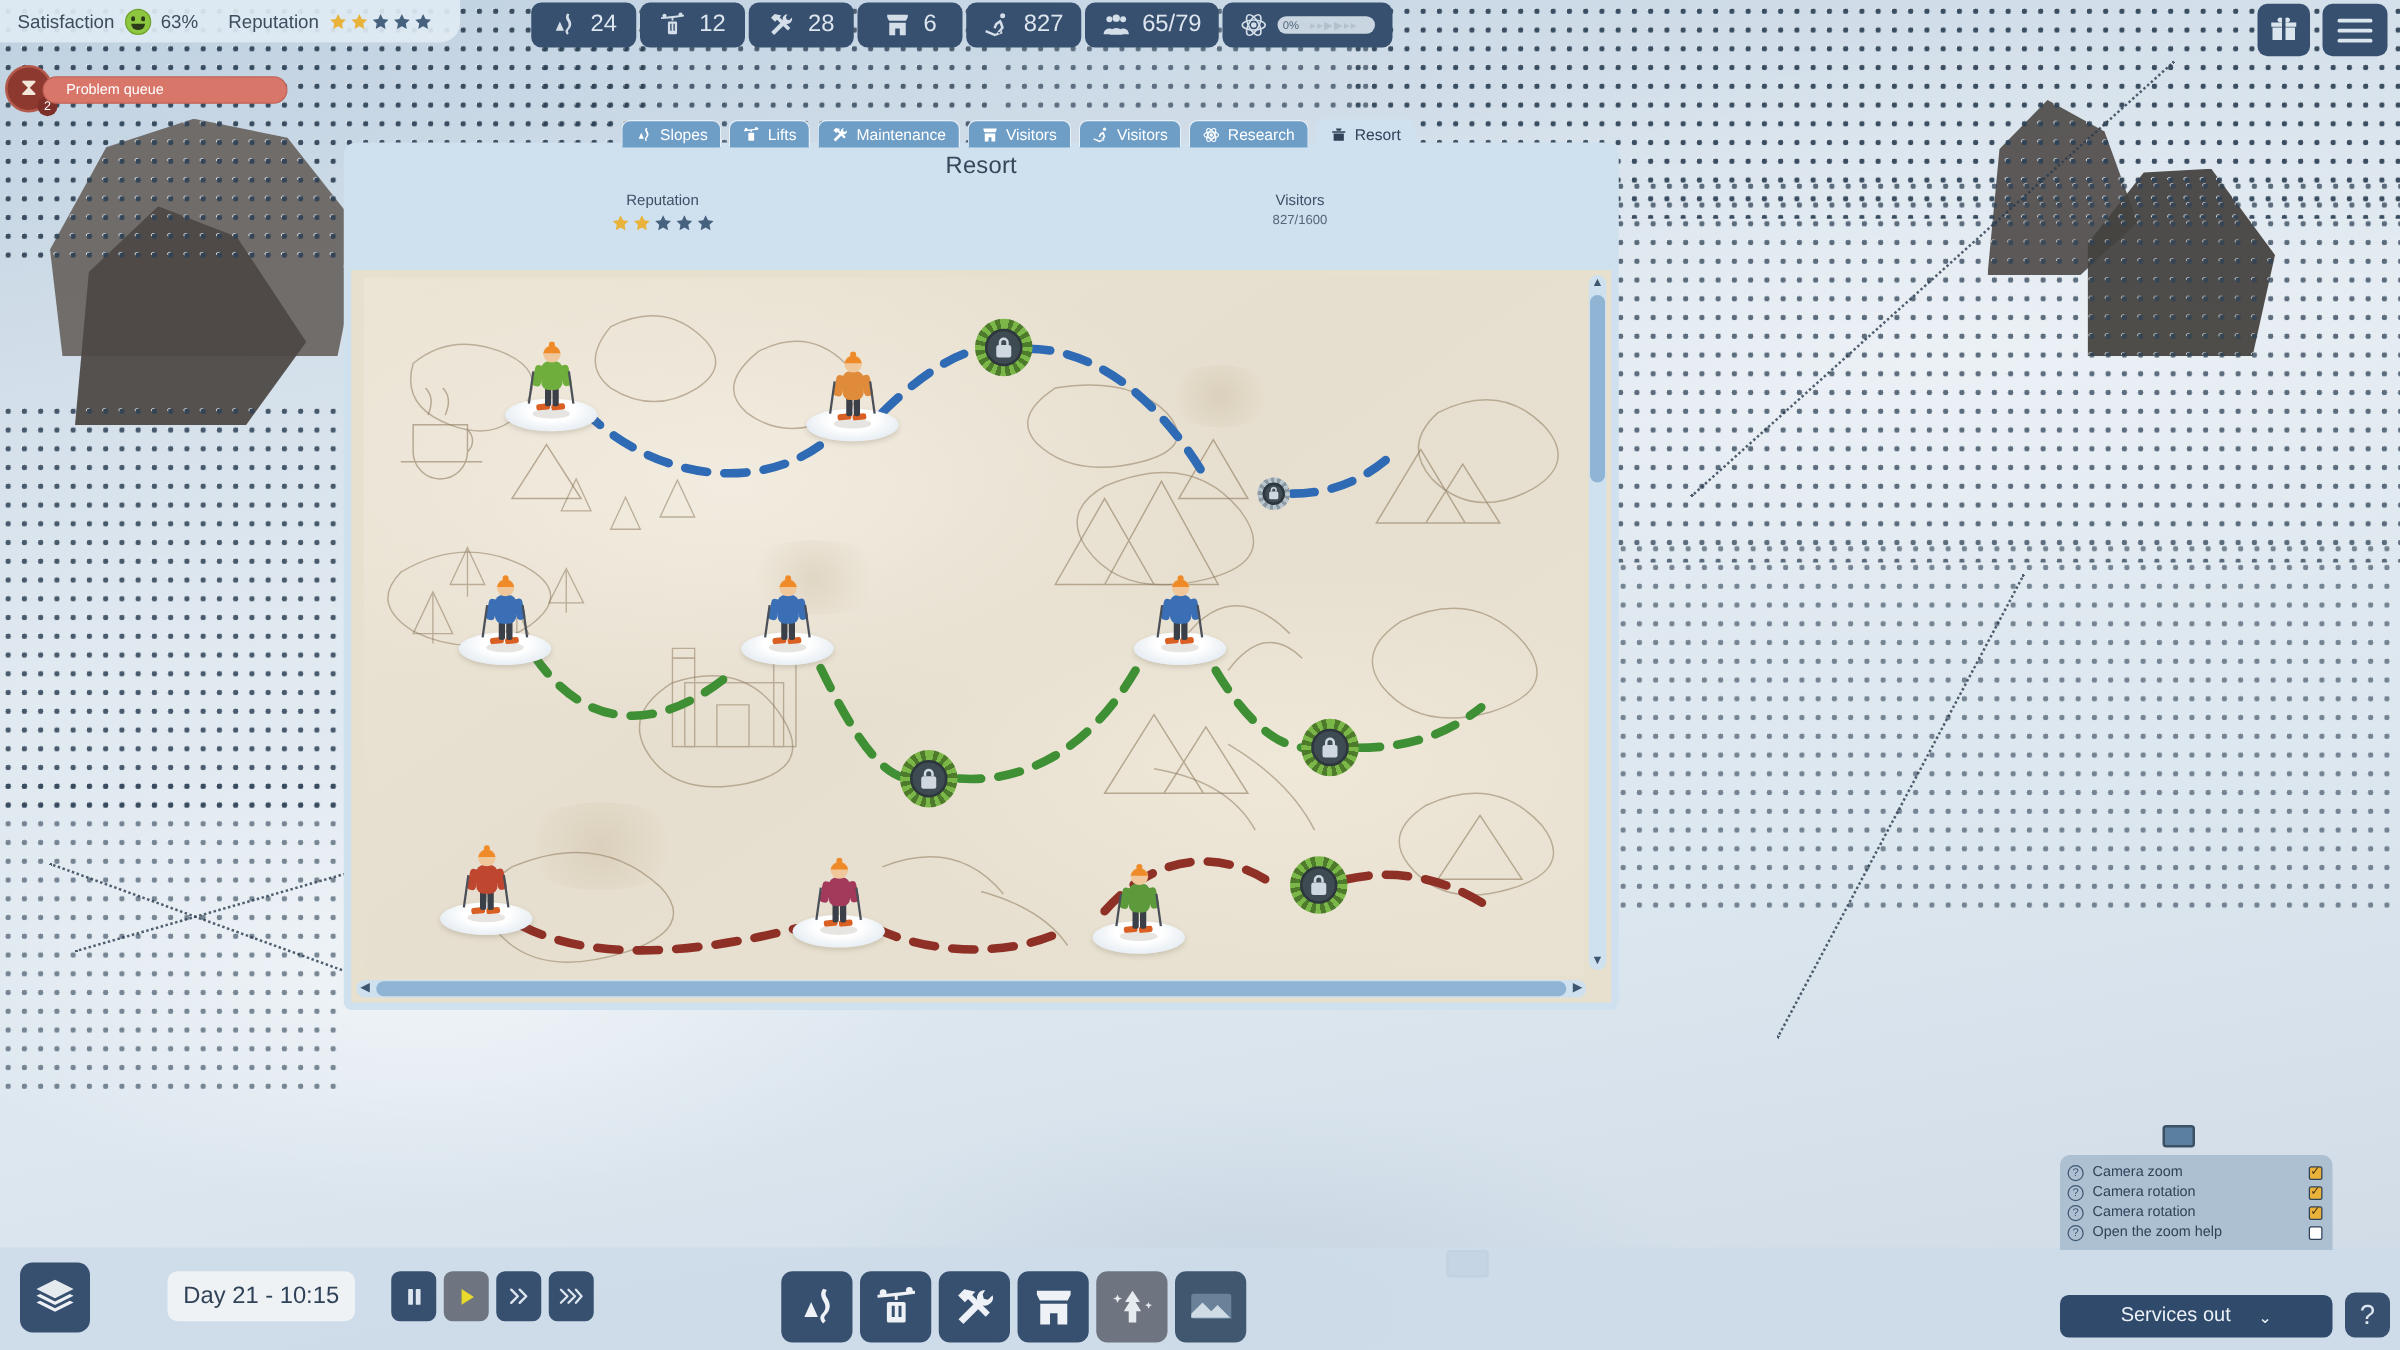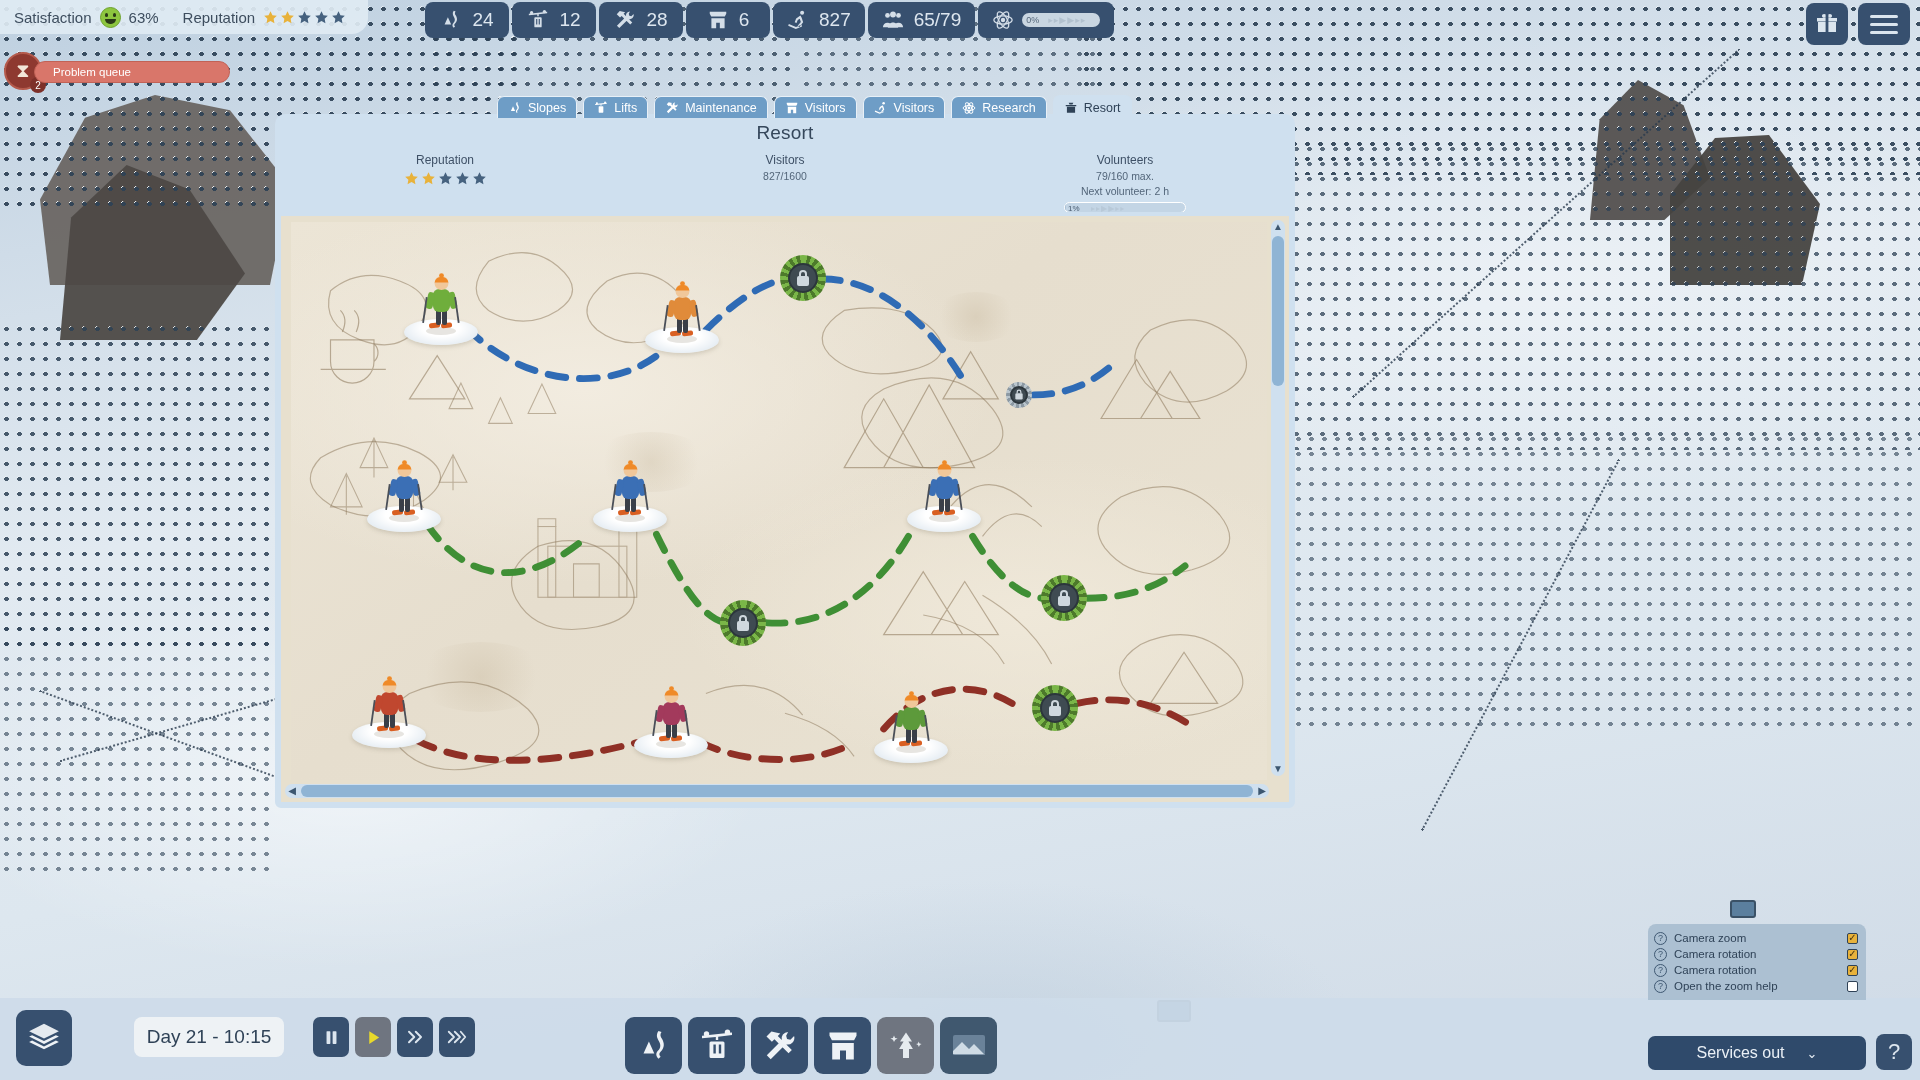--- a/index.html
+++ b/index.html
@@ -629,30 +629,20 @@
           </span>
         </div>
     </div>
 
 
     <div class="pcol">
       <div class="plabel">Visitors</div>
       <div class="pval">827/1600</div>
     </div>
 
-    <div class="pcol">
-      <div class="plabel">Volunteers</div>
-      <div class="pval">79/160 max.</div>
-      <div class="pval">Next volunteer: 2 h</div>
-      <div id="vol-bar">
-        <span class="fill" style="width: 1%;"></span>
-        <span class="lbl">1%</span>
-        <span class="arrows">▸▸▶▶▸▸</span>
-      </div>
-    </div>
   </div>
 </div>
 
 <div id="map-wrap">
   <div id="paper">
 
     <div class="stain" style="left:300px;top:210px;width:120px;height:60px;"></div>
     <div class="stain" style="left:640px;top:70px;width:90px;height:50px;"></div>
     <div class="stain" style="left:120px;top:420px;width:140px;height:70px;"></div>
 

